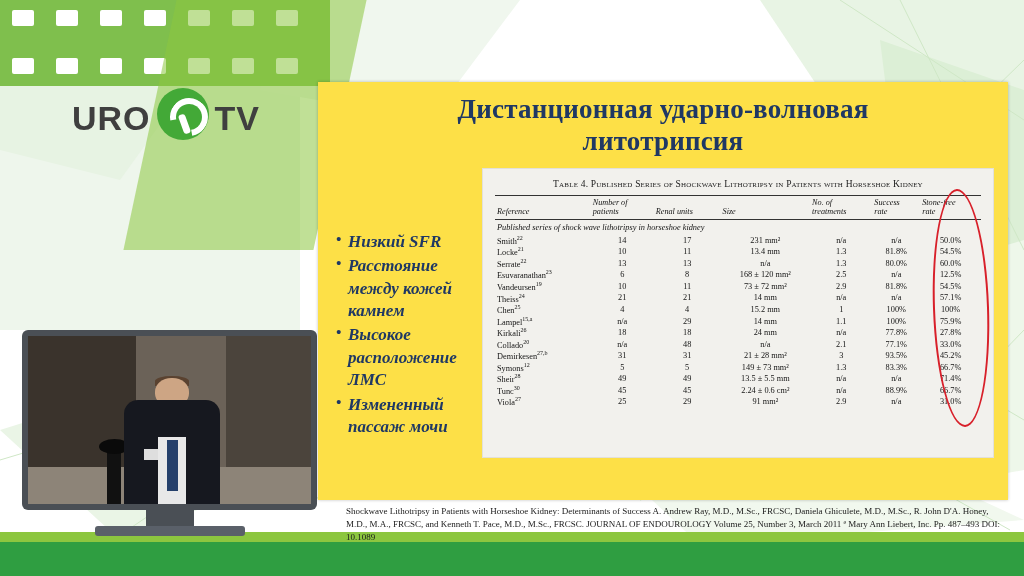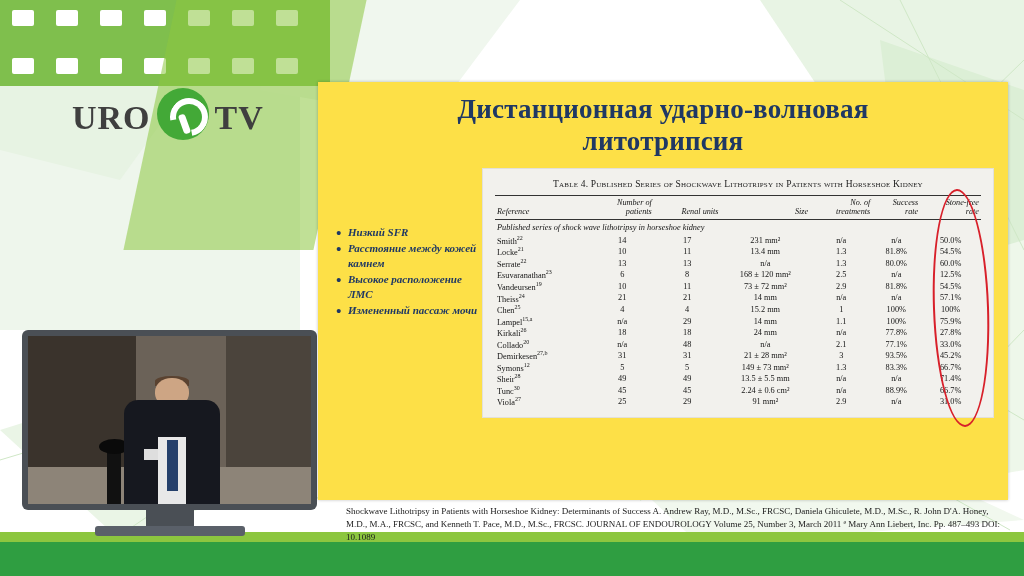--- a/index.html
+++ b/index.html
@@ -48,21 +48,21 @@
     background: #8dc63f; opacity: .55;
     transform: skewX(-12deg);
   }
 
   
   .logo {
     position: absolute; left: 72px; top: 88px;
     display: flex; align-items: center; gap: 4px;
   }
   .logo .word {
-    font-family: Liberation Serif, serif;
+    font-family: Liberation Sans, sans-serif;
     font-weight: bold; font-size: 34px; color: #3f3f3f;
     letter-spacing: 1px;
     margin-top: 8px;
   }
   .logo .mark {
     width: 52px; height: 52px; border-radius: 50%;
     background: #43a937;
     position: relative; margin: 0 2px;
   }
   .logo .mark::after {
@@ -161,21 +161,21 @@
   .slide-body {
     display: flex;
     padding: 0 10px;
   }
   .bullets {
     width: 150px;
     padding: 52px 0 0 8px;
     color: #1f3864;
     font-style: italic;
     font-weight: bold;
-    font-size: 11px;
+    font-size: 17px;
     line-height: 1.32;
   }
   .bullets li { margin-bottom: 2px; list-style: none; position: relative; padding-left: 12px;}
   .bullets li::before {
     content: "•"; position: absolute; left: 0; top: -1px; font-size: 15px;
   }
   .paper {
     flex: 1;
     background: #f2f1ed;
     border: 1px solid #e2e0da;
@@ -193,21 +193,21 @@
   }
   table.pub {
     width: 100%;
     border-collapse: collapse;
     font-size: 8.3px;
     color: #141414;
   }
   table.pub th {
     font-weight: normal;
     font-style: italic;
-    text-align: right;
+    text-align: left;
     padding: 1px 2px 3px 2px;
     border-bottom: 1px solid #333;
     font-size: 8.2px;
     line-height: 1.08;
     vertical-align: bottom;
   }
   table.pub thead tr:first-child th { border-top: 1px solid #333; padding-top: 3px; }
   table.pub th.ref { text-align: left; margin-left: 8px; }
   table.pub td {
     padding: 0.4px 2px;

